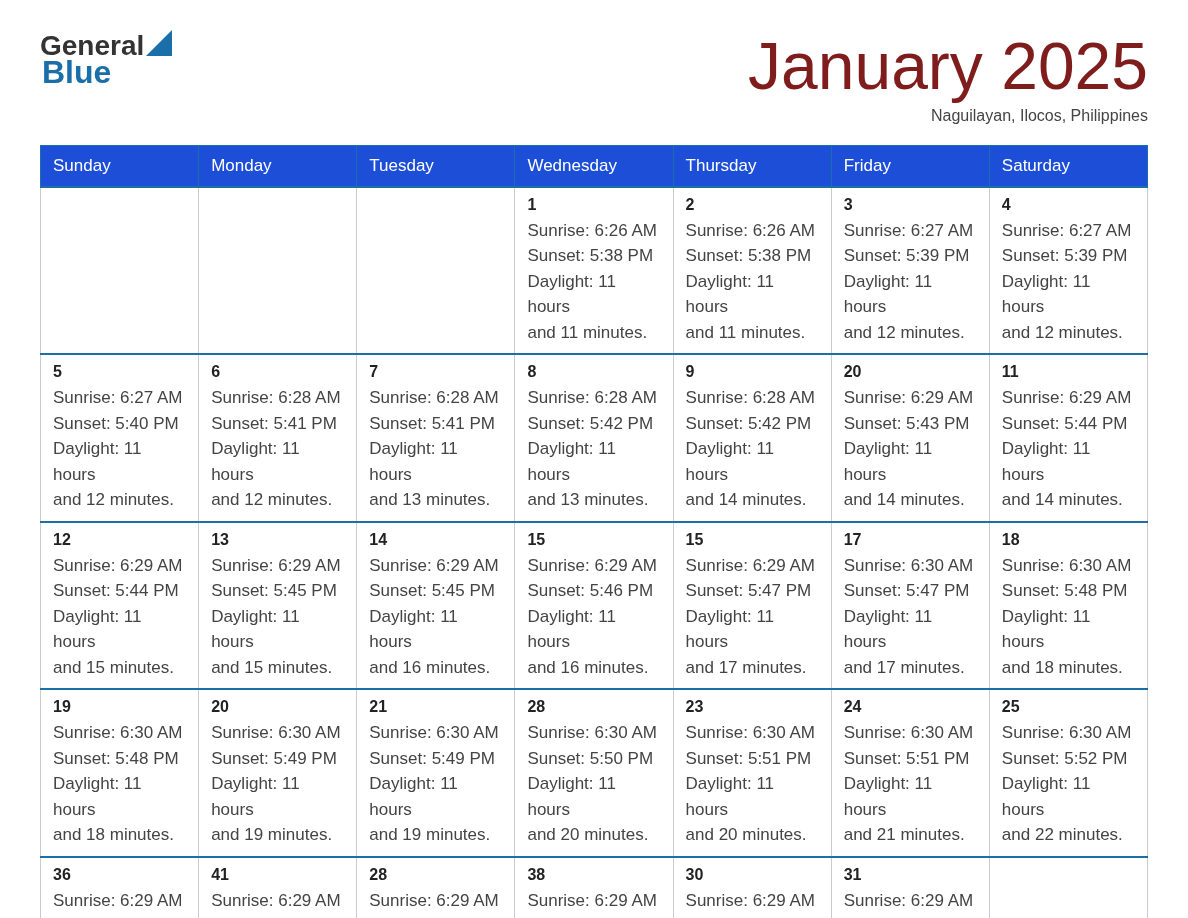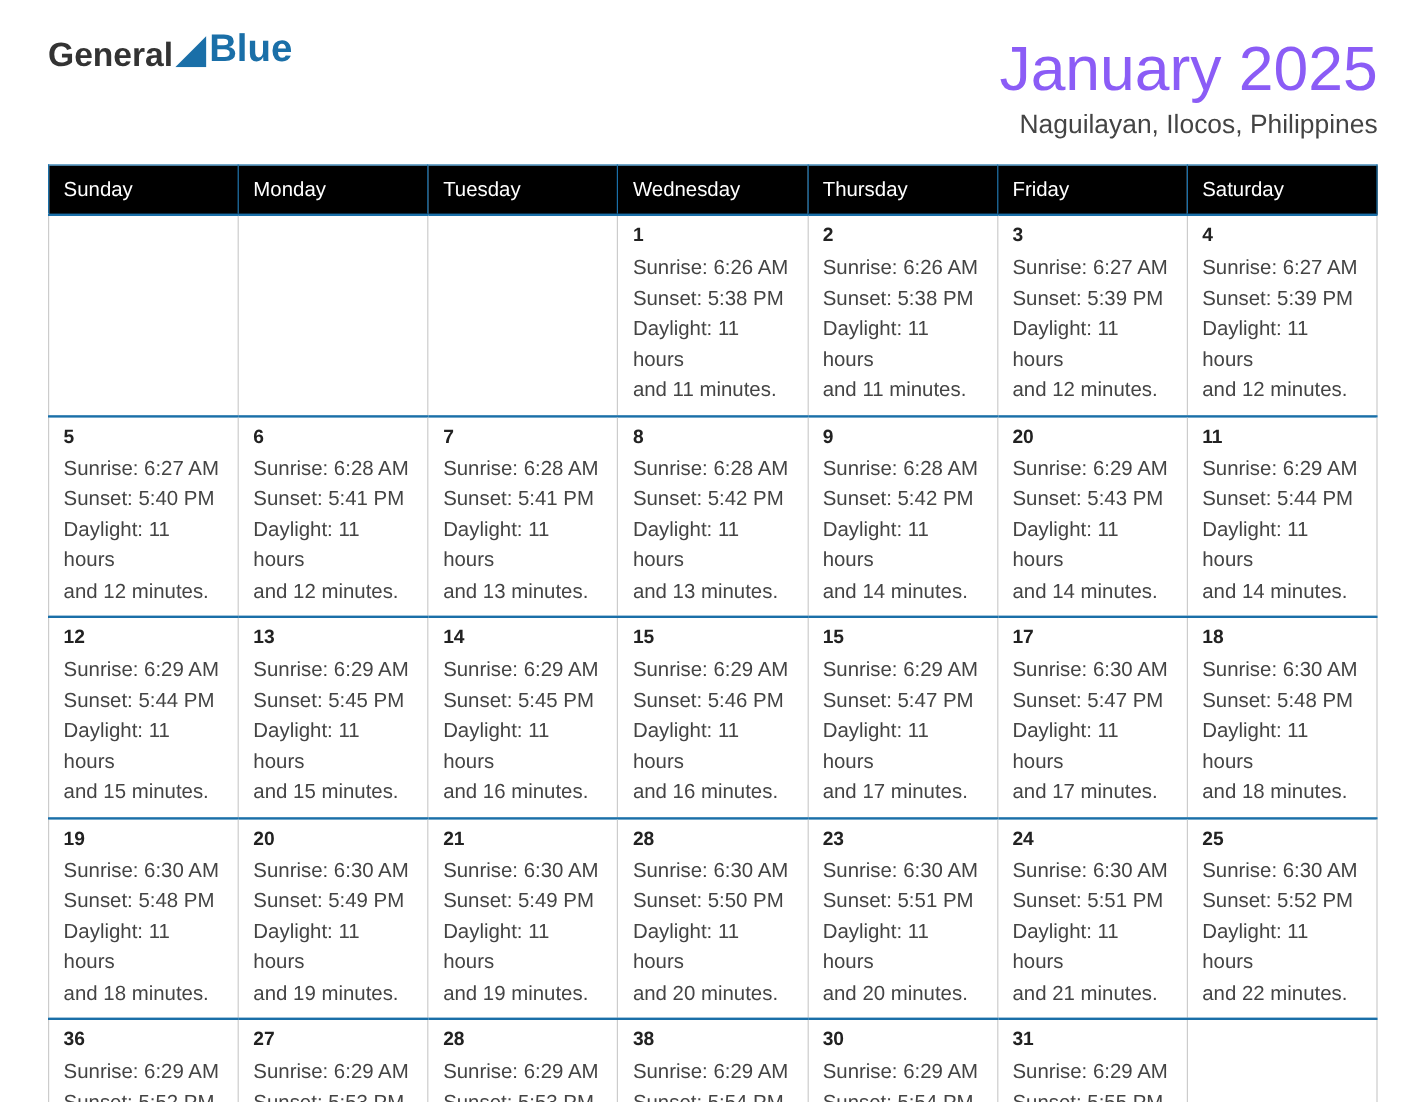--- a/index.html
+++ b/index.html
@@ -28,37 +28,37 @@
     }
     .logo-text-blue {
       font-size: 32px;
       font-weight: bold;
       color: #1a6fa8;
     }
     .title-area {
       text-align: right;
     }
     .month-title {
-      font-size: 52px;
+      font-size: 66px;
       font-weight: normal;
-      color: #8b5cf6;
+      color: #7f1d1d;
       line-height: 1.1;
     }
     .location-title {
-      font-size: 22px;
+      font-size: 16px;
       color: #444444;
       margin-top: 4px;
     }
     .calendar {
       width: 100%;
       border-collapse: collapse;
       border: 1px solid #aaaaaa;
     }
     .calendar th {
-      background-color: #000000;
+      background-color: #1d4ed8;
       color: #ffffff;
       text-align: left;
       padding: 10px 12px;
       font-size: 17px;
       font-weight: normal;
       border: 1px solid #1a6fa8;
     }
     .calendar td {
       vertical-align: top;
       padding: 8px 12px;
@@ -84,21 +84,21 @@
     }
     .week-row td {
       border-top: 2px solid #1a6fa8;
     }
   </style>
 </head>
 <body>
 
 <div class="header">
   <div class="logo">
-    <div style="display:flex;flex-direction:row;align-items:flex-start;">
+    <div style="display:flex;flex-direction:column;align-items:flex-start;">
       <div style="display:flex;align-items:center;">
         <span class="logo-text-general">General</span>
 
         <svg width="26" height="26" viewBox="0 0 26 26" style="margin-left:2px;margin-top:-6px;">
           <polygon points="0,26 26,0 26,26" fill="#1a6fa8"></polygon>
         </svg>
       </div>
       <span class="logo-text-blue" style="margin-top:-8px;margin-left:2px;">Blue</span>
     </div>
   </div>
@@ -309,21 +309,21 @@
       </tr>
       <tr class="week-row">
         <td>
           <span class="day-number">36</span>
           <div class="day-info" style="white-space: pre-line;">Sunrise: 6:29 AM
 Sunset: 5:52 PM
 Daylight: 11 hours
 and 22 minutes.</div>
         </td>
         <td>
-          <span class="day-number">27</span>
+          <span class="day-number">41</span>
           <div class="day-info" style="white-space: pre-line;">Sunrise: 6:29 AM
 Sunset: 5:53 PM
 Daylight: 11 hours
 and 23 minutes.</div>
         </td>
         <td>
           <span class="day-number">28</span>
           <div class="day-info" style="white-space: pre-line;">Sunrise: 6:29 AM
 Sunset: 5:53 PM
 Daylight: 11 hours

